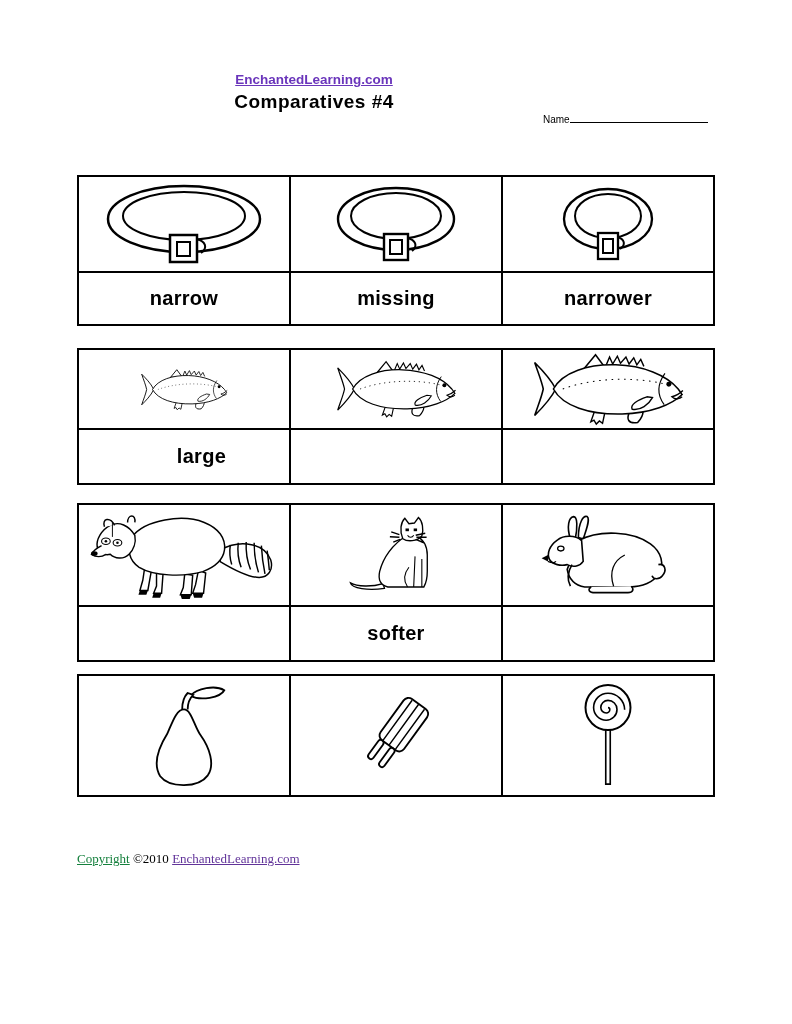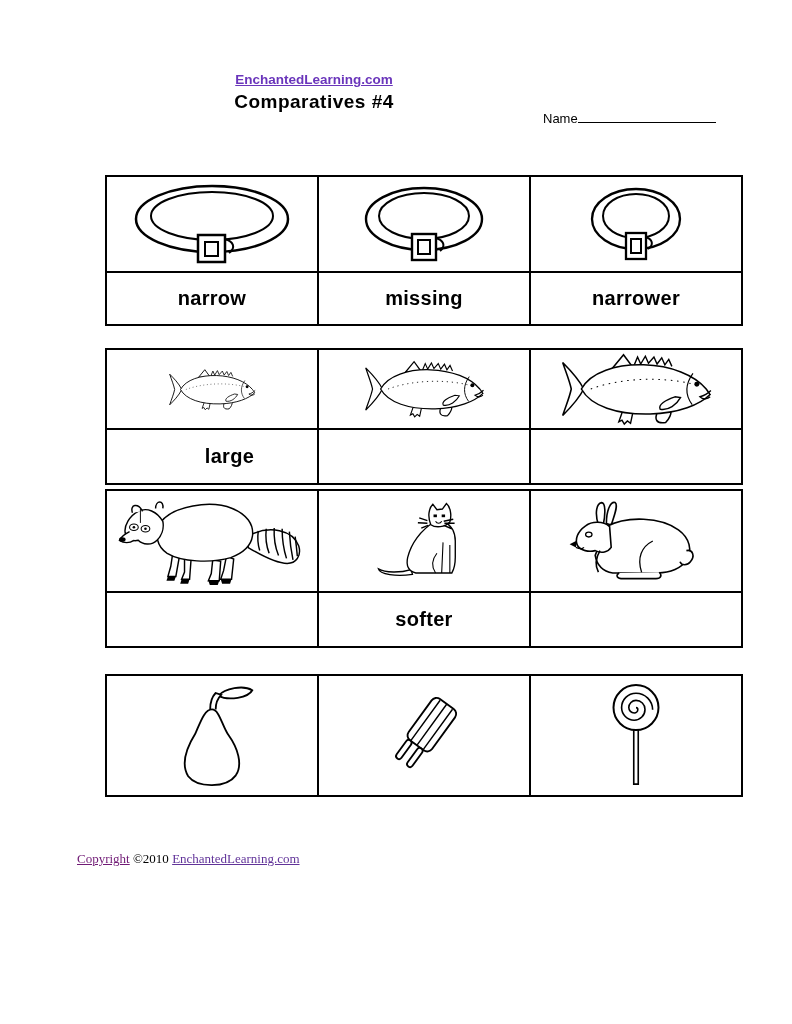--- a/index.html
+++ b/index.html
@@ -6,35 +6,35 @@
   body {
     width:792px; height:1024px; position:relative; overflow:hidden;
     font-family:"Liberation Sans", sans-serif; color:#000;
   }
   .site-link-wrap { position:absolute; top:70px; left:0; width:628px; text-align:center; }
   .site-link-wrap a { color:#6a35bb; font-size:13.5px; font-weight:bold; text-decoration:underline; cursor:pointer; }
   .page-title { position:absolute; top:91px; left:0; width:628px; text-align:center;
     font-size:19px; font-weight:bold; letter-spacing:0.5px; }
   .instructions { position:absolute; top:124px; left:0; width:628px; text-align:center;
     font-size:12.5px; line-height:17px; }
-  .name-block { position:absolute; top:109px; left:543px; font-size:13px; white-space:nowrap; }
+  .name-block { position:absolute; top:109px; left:543px; font-size:10px; white-space:nowrap; }
   .name-line { display:inline-block; width:138px; height:13px; border-bottom:1.5px solid #000; }
 
-  table.wtable { position:absolute; left:77px; width:638px; border-collapse:collapse; table-layout:fixed; background:#fff;margin-left:28px; }
+  table.wtable { position:absolute; left:77px; width:638px; border-collapse:collapse; table-layout:fixed; background:#fff; }
   table.wtable td { border:2px solid #000; text-align:center; vertical-align:middle; padding:0; overflow:hidden; }
   .t1 { top:175px; } .t1 td.img-cell { height:94px; } .t1 td.word-cell { height:51px; }
   .t2 { top:348px; } .t2 td.img-cell { height:78px; } .t2 td.word-cell { height:53px;padding-left:35px; }
-  .t3 { top:489px; } .t3 td.img-cell { height:91px; } .t3 td.word-cell { height:53px; }
+  .t3 { top:503px; } .t3 td.img-cell { height:91px; } .t3 td.word-cell { height:53px; }
   .t4 { top:674px; } .t4 td.img-cell { height:119px; } .t4 td.word-cell { height:49px; }
   .word { font-size:20px; font-weight:bold; letter-spacing:0.3px; }
   svg { display:block; margin:0 auto; }
 
   .footer { position:absolute; top:851px; left:77px; font-family:"Liberation Serif", serif; font-size:13px; }
   .footer a { text-decoration:underline; cursor:pointer; }
-  .footer .lnk-blue { color:#701a75; }
+  .footer .lnk-blue { color:#15803d; }
   .footer .lnk-purple { color:#613399; }
 </style>
 </head>
 <body>
 
 <svg width="0" height="0" style="position:absolute" aria-hidden="true">
   <defs>
     <symbol id="fish" viewBox="0 0 200 100">
       <path d="M33,50 C26,36 14,24 6,16 C10,28 15,40 17,50 C15,60 10,72 6,84 C14,76 26,64 33,50 Z" fill="#fff" stroke="#000" stroke-width="2"></path>
       <path d="M70,23 L84,6 L95,21 Z" fill="#fff" stroke="#000" stroke-width="2"></path>

